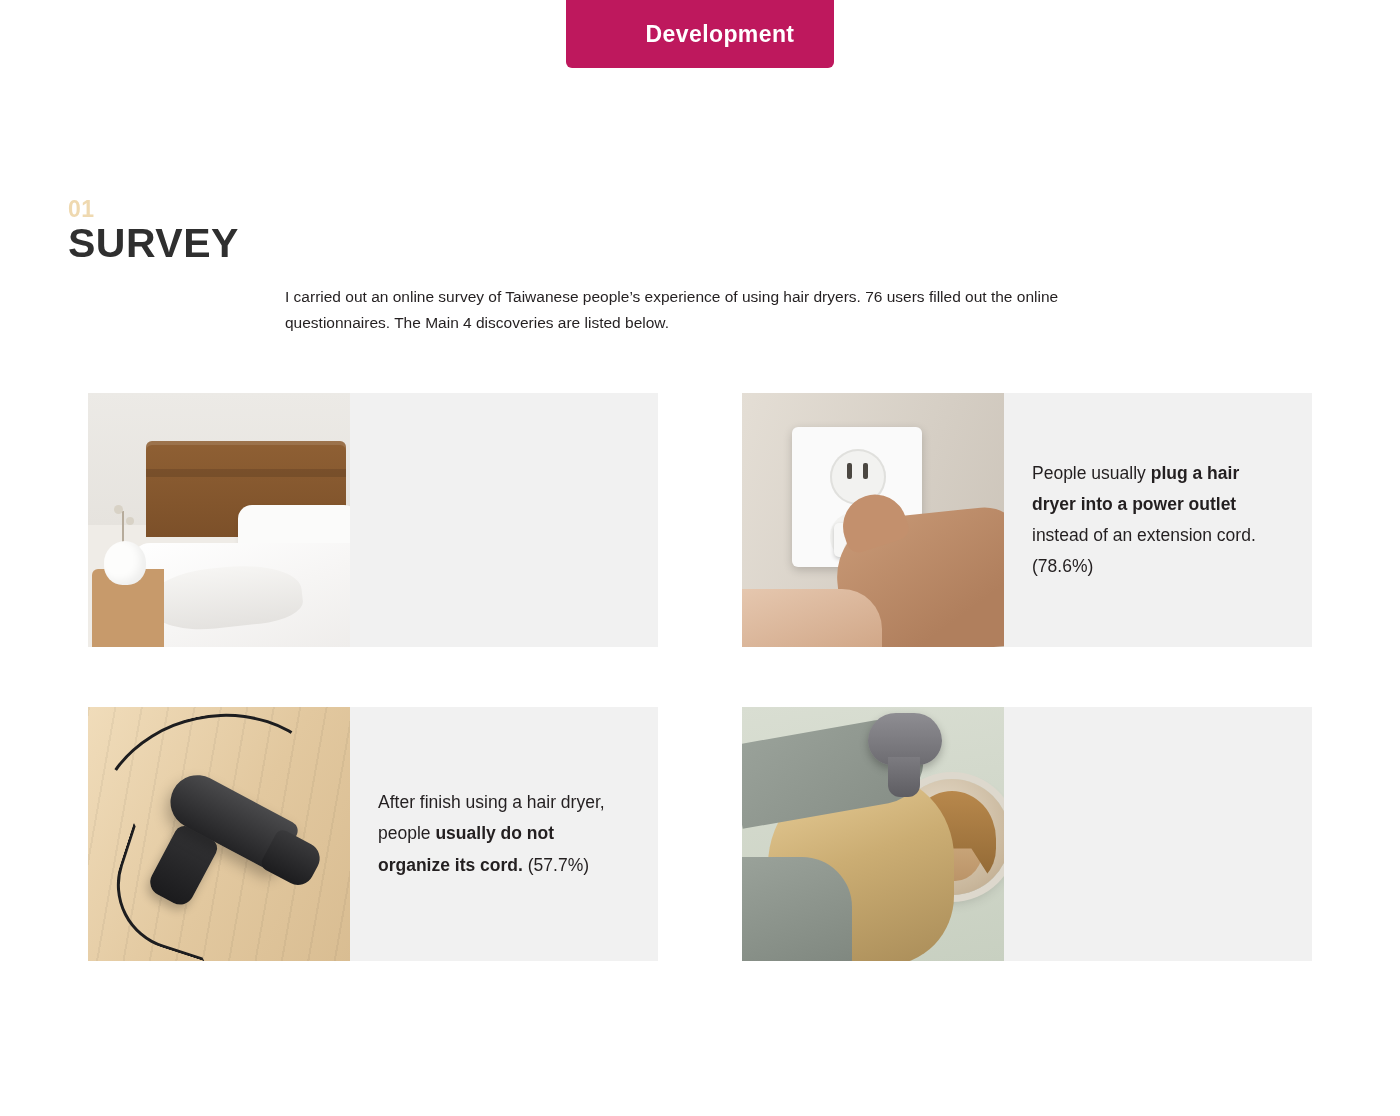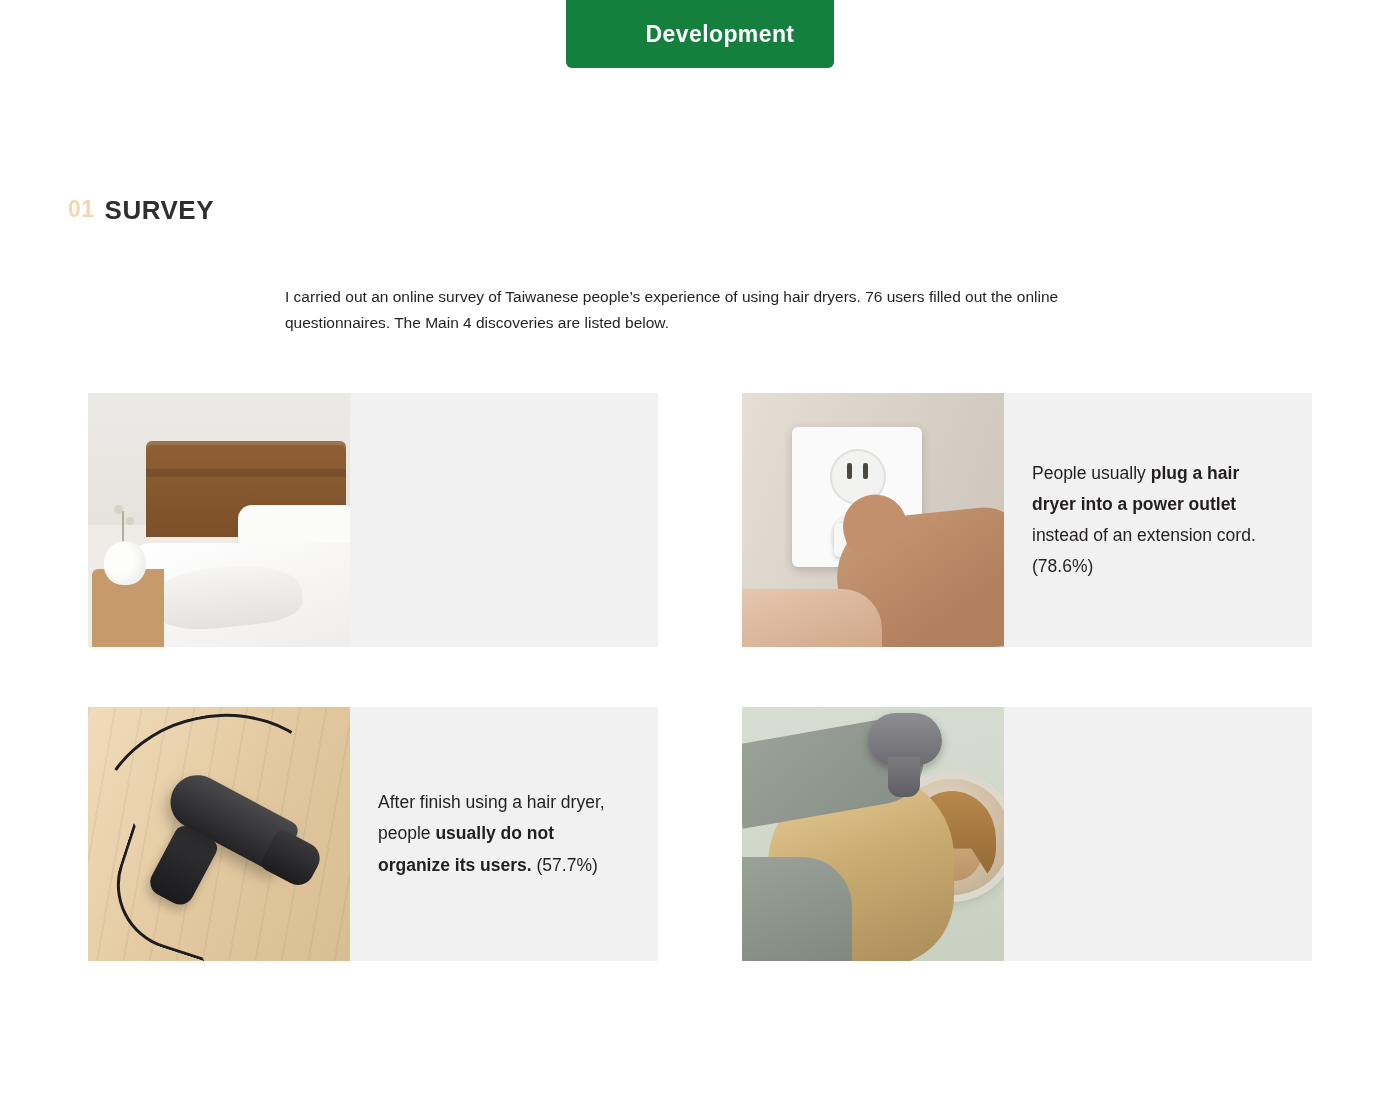--- a/index.html
+++ b/index.html
@@ -17,51 +17,51 @@
     overflow: hidden;
   }
 
   
   .top-tab {
     position: absolute;
     left: 566px;
     top: 0;
     width: 268px;
     height: 68px;
-    background: #15803d;
+    background: #be185d;
     border-radius: 0 0 6px 6px;
     display: flex;
     align-items: center;
     justify-content: center;
     padding-left: 40px;
   }
   .top-tab-label {
     color: #ffffff;
     font-size: 23px;
     font-weight: bold;
     letter-spacing: 0.4px;
   }
 
   
   .section-head {
     position: absolute;
     left: 68px;
     top: 196px;
     display: flex;
-    align-items: flex-end;
-    gap: 10px;
+    align-items: flex-start;
+    flex-direction: column;
   }
   .section-num {
     font-size: 23px;
     font-weight: bold;
     color: #efd9b0;
     letter-spacing: 0.5px;
   }
   .section-title {
-    font-size: 26px;
+    font-size: 41px;
     font-weight: bold;
     color: #2f2f2f;
     letter-spacing: 0.5px;
     line-height: 1;
   }
 
   
   .intro {
     position: absolute;
     left: 285px;
@@ -362,21 +362,21 @@
     <div class="card-img img-dryer">
       <div class="dr-wood"></div>
       <div class="dr-cord"></div>
       <div class="dr-cord2"></div>
       <div class="dr-handle"></div>
       <div class="dr-body"></div>
       <div class="dr-nozzle"></div>
     </div>
     <div class="card-text">
       <p>
-        <span>After finish using a hair dryer, people </span><b>usually do not organize its users.</b><span> (57.7%)</span>
+        <span>After finish using a hair dryer, people </span><b>usually do not organize its cord.</b><span> (57.7%)</span>
       </p>
     </div>
   </div>
 
   <div class="card">
     <div class="card-img img-woman">
       <div class="wo-bg"></div>
       <div class="wo-mirror">
         <div class="wo-mirror-face"></div>
         <div class="wo-mirror-hair"></div>

